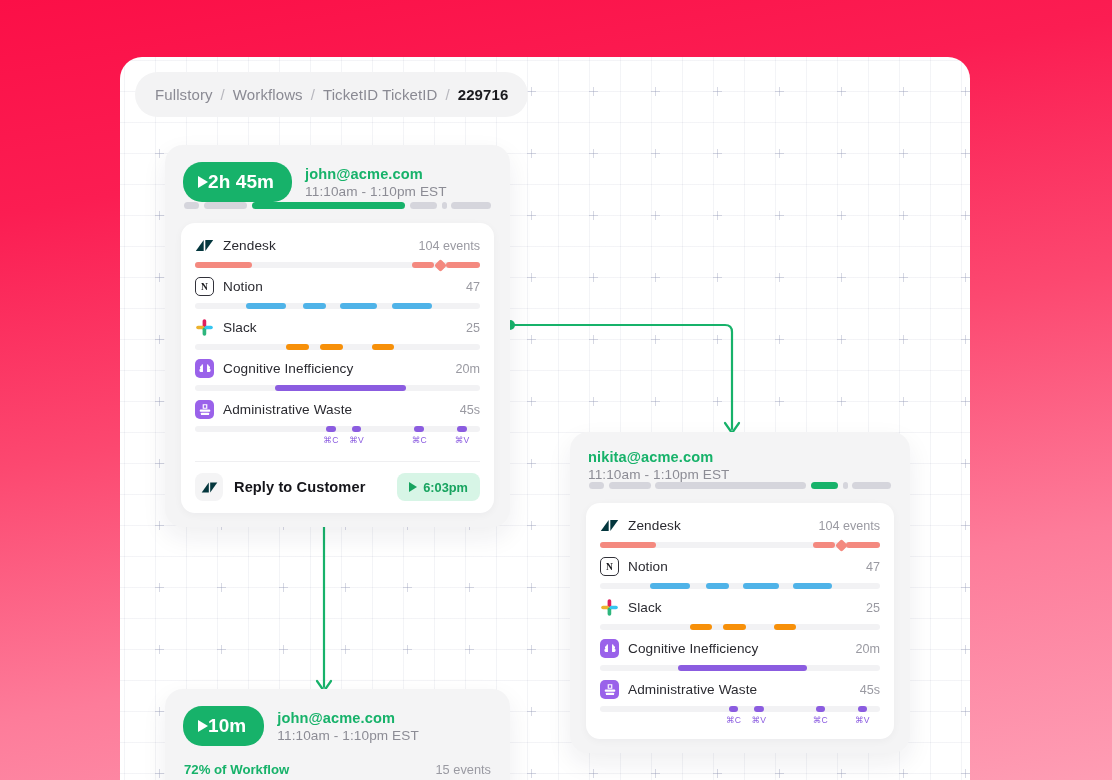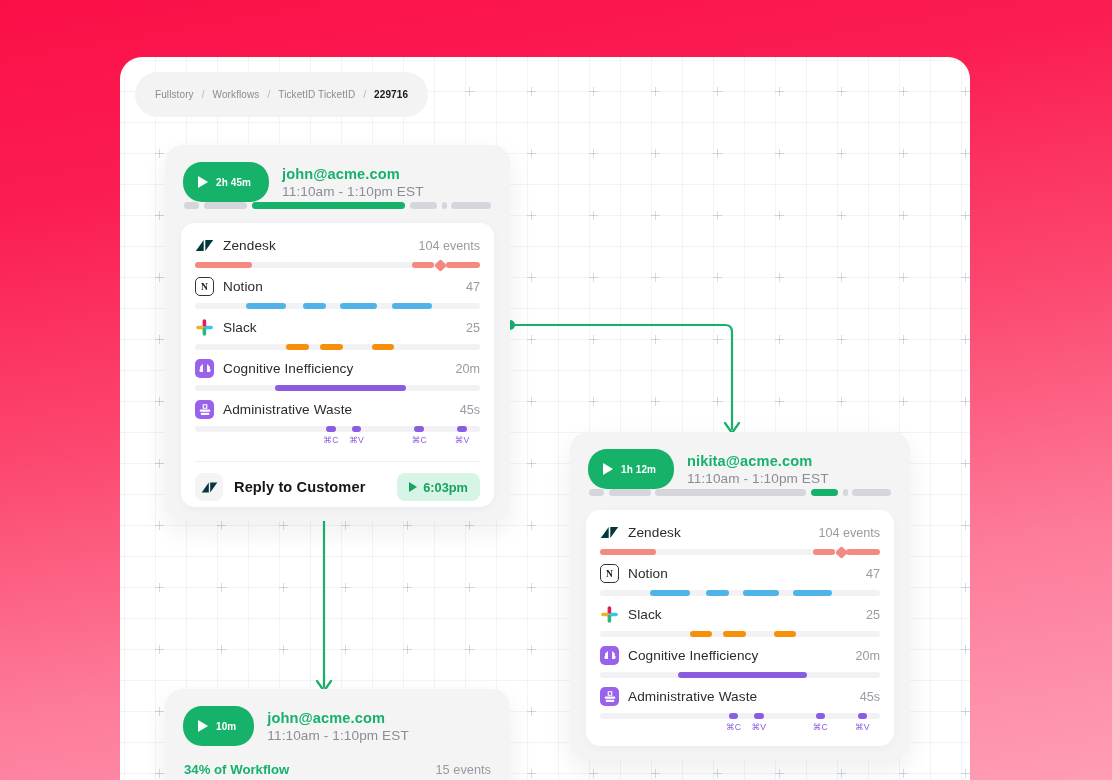--- a/index.html
+++ b/index.html
@@ -35,42 +35,42 @@
   }
   .plus:before { left:0; top:4px; width:9px; height:1px; }
   .plus:after  { top:0; left:4px; width:1px; height:9px; }
 
   
   #breadcrumb {
     position: absolute; left: 15px; top: 15px;
     height: 45px; display: flex; align-items: center;
     padding: 0 20px; border-radius: 23px;
     background: #F3F3F4;
-    font-size: 10px; color: #8A8A93; letter-spacing: .1px;
+    font-size: 15px; color: #8A8A93; letter-spacing: .1px;
   }
   #breadcrumb .sep { margin: 0 8px; color: #B7B7BE; }
   #breadcrumb .crumb-last { color: #1A1A1E; font-weight: 700; }
 
   
   .connector { position: absolute; overflow: visible; }
 
   
   .card {
     position: absolute;
     background: #F4F4F5;
     border-radius: 18px;
     padding: 16px 16px 14px 16px;
     box-shadow: 0 10px 26px rgba(30,30,50,0.07);
   }
   .card-head { display: flex; align-items: center; gap: 13px; padding: 1px 2px 0 2px; }
   .pill {
-    display: flex; align-items: center; gap: 8px;
+    display: flex; align-items: center; 
     background: #17B26A; color: #fff;
     border-radius: 19px; height: 40px; padding: 0 18px 0 15px;
-    font-size: 10px; font-weight: 700; letter-spacing: .1px;
+    font-size: 19px; font-weight: 700; letter-spacing: .1px;
     white-space: nowrap;
   }
   .pill .tri {
     width: 0; height: 0; border-left: 10px solid #fff;
     border-top: 6.5px solid transparent; border-bottom: 6.5px solid transparent;
   }
   .who { display: flex; flex-direction: column; gap: 2px; }
   .email { color: #17B26A; font-size: 14.6px; font-weight: 700; letter-spacing: .1px; }
   .time  { color: #8C8C95; font-size: 13.6px; letter-spacing: .1px; }
 
@@ -104,21 +104,21 @@
     position: absolute; width: 9px; height: 9px; top: -1.5px;
     transform: rotate(45deg); border-radius: 2px;
   }
   .keys { position: relative; height: 15px; margin-top: 3px; }
   .key {
     position: absolute; top: 0; font-size: 8.6px; color: #8B5CE0;
     transform: translateX(-50%); white-space: nowrap; letter-spacing: .2px;
   }
   .footer-row {
     display: flex; align-items: center; gap: 11px;
-    border-top: 1px solid #EFEFF1; padding: 11px 0 6px 0; margin-top: 2px;
+    border-top: 1px solid #EFEFF1; padding: 11px 0 12px 0; margin-top: 2px;
   }
   .zd-tile {
     width: 28px; height: 28px; border-radius: 8px; background: #F4F4F5;
     display: flex; align-items: center; justify-content: center; flex: 0 0 auto;
   }
   .footer-label { font-size: 14.6px; font-weight: 700; color: #15151A; letter-spacing: .1px; }
   .stamp {
     margin-left: auto; display: flex; align-items: center; gap: 6px;
     background: #D7F5E6; color: #17A35F; border-radius: 8px;
     height: 28px; padding: 0 12px; font-size: 12.8px; font-weight: 600;
@@ -450,24 +450,20 @@
             <span class="stamp">
               <span class="tri"></span>
               <span>6:03pm</span>
             </span>
           </div>
         </div>
       </div>
 
     <div class="card" id="card-1" style="left:450px;top:375px;width:340px;">
         <div class="card-head">
-          <span class="pill">
-            <span class="tri"></span>
-            <span>1h 12m</span>
-          </span>
           <span class="who">
             <span class="email">nikita@acme.com</span>
             <span class="time">11:10am - 1:10pm EST</span>
           </span>
         </div>
         <div class="wf-bar">
           <span class="wf-seg" style="left:0%;width:5%;background:#D5D5DC"></span>
           <span class="wf-seg" style="left:6.5%;width:14%;background:#D5D5DC"></span>
           <span class="wf-seg" style="left:22%;width:50%;background:#D5D5DC"></span>
           <span class="wf-seg" style="left:73.5%;width:9%;background:#17B26A"></span>
@@ -575,18 +571,18 @@
           <span class="pill">
             <span class="tri"></span>
             <span>10m</span>
           </span>
           <span class="who">
             <span class="email">john@acme.com</span>
             <span class="time">11:10am - 1:10pm EST</span>
           </span>
         </div>
         <div class="wf-row">
-          <span class="wf-pct">34% of Workflow</span>
+          <span class="wf-pct">72% of Workflow</span>
           <span class="wf-events">15 events</span>
         </div>
       </div>
   </div>
 </div>
 
 </body></html>

